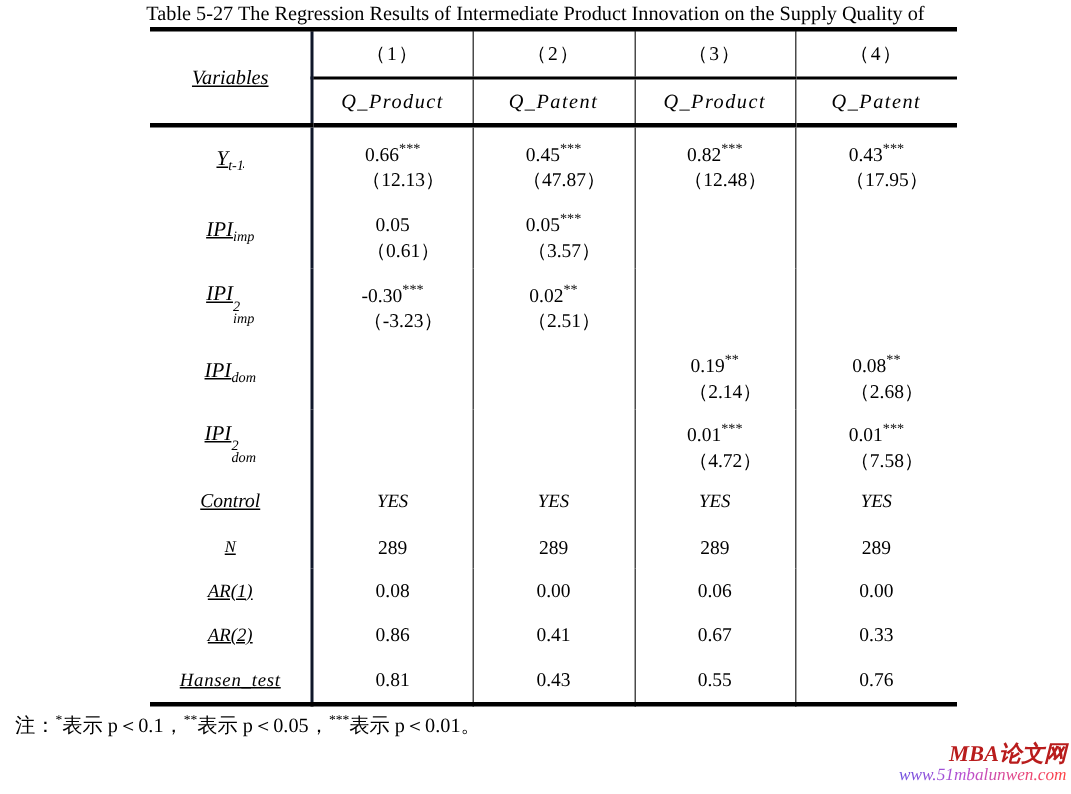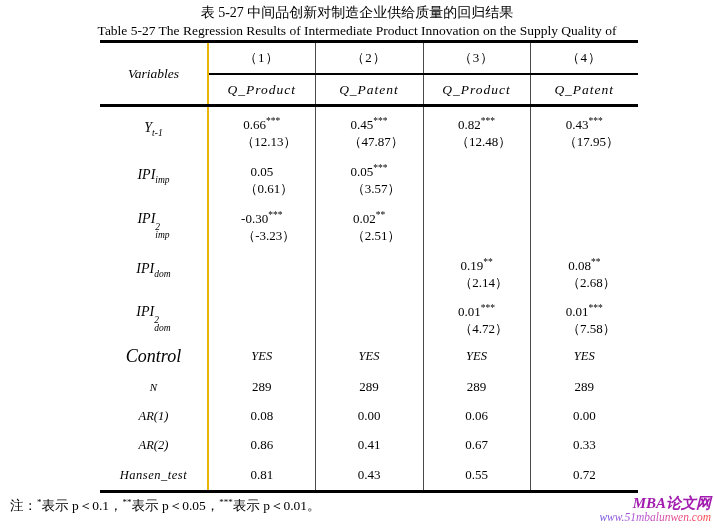--- a/index.html
+++ b/index.html
@@ -18,21 +18,21 @@
   table.reg{
     border-collapse:collapse;table-layout:fixed;
     width:538px;margin:0 0 0 100px;
     border-top:3px solid #000;border-bottom:3px solid #000;
   }
   td{
     text-align:center;vertical-align:middle;padding:0;
     font-size:13px;line-height:16px;
   }
   
-  td.c0{border-right:2px solid #eab308;}
+  td.c0{border-right:2px solid #0f172a;text-decoration:underline;}
   td.c1,td.c2,td.c3{border-right:1px solid #4a4a4a;}
   
   tr.hrow1 td{height:30px;}
   tr.hrow2 td{height:29px;}
   td.mnum{border-bottom:2px solid #000;font-size:13px;letter-spacing:1px;}
   td.vars{font-style:italic;font-size:13.5px;border-bottom:3px solid #000;}
   tr.hrow2 td{border-bottom:3px solid #000;}
   td.dep{font-style:italic;font-size:13.5px;letter-spacing:1px;margin-left:29px;}
   
   tr.vrow td{height:47px;}
@@ -45,50 +45,49 @@
   .vlabel{font-style:italic;font-size:14px;}
   .vsub{font-size:9.5px;font-style:italic;}
   .stack{
     display:inline-flex;flex-direction:column;align-items:flex-start;
     font-size:9.5px;font-style:italic;line-height:8px;
     vertical-align:-7px;
   }
   .coef-line{line-height:17px;padding-top:4px;}
   .tst-line{line-height:17px;padding-left:14px;}
   sup.stars{font-size:9.5px;vertical-align:super;line-height:0;}
-  .lab-control{font-style:italic;font-size:18px;}
+  .lab-control{font-style:italic;font-size:13px;}
   .lab-n{font-style:italic;font-size:11px;}
   .lab-ar{font-style:italic;font-size:12.5px;}
   .lab-hansen{font-style:italic;font-size:12.5px;letter-spacing:0.5px;}
   .val-yes{font-style:italic;font-size:12.5px;}
   
   .note{
     margin:4px 0 0 10px;font-size:13.5px;line-height:18px;
   }
   .note sup{font-size:9px;vertical-align:super;line-height:0;}
   
   .watermark{
     position:absolute;top:495px;right:3px;text-align:right;
   }
   .wm-brand{
     font-size:15px;font-weight:bold;font-style:italic;line-height:16px;
-    color:#a21caf;
+    color:#b91c1c;
   }
   .wm-url{
     font-size:11.5px;font-style:italic;line-height:13px;
     background:linear-gradient(90deg,#6f52e0 0%,#b94fd1 40%,#e8447a 75%,#ff4040 100%);
     -webkit-background-clip:text;background-clip:text;color:transparent;margin-left:38px;
   }
 </style>
 </head>
 <body>
 
 <div>
 
-  <div class="title-zh">表 5-27  中间品创新对制造企业供给质量的回归结果</div>
   <div class="title-en">Table 5-27 The Regression Results of Intermediate Product Innovation on the Supply Quality of</div>
 
   <table class="reg">
     <colgroup>
       <col style="width:108px">
         <col style="width:107px">
         <col style="width:108px">
         <col style="width:107px">
         <col style="width:108px">
     </colgroup>
@@ -229,21 +228,21 @@
       <td class="c2">0.41</td>
       <td class="c3">0.67</td>
       <td class="c4">0.33</td>
     </tr>
 
     <tr class="hans">
       <td class="c0 lab-hansen">Hansen_test</td>
       <td class="c1">0.81</td>
       <td class="c2">0.43</td>
       <td class="c3">0.55</td>
-      <td class="c4">0.72</td>
+      <td class="c4">0.76</td>
     </tr>
     </tbody>
   </table>
 
   <div class="note">
     <span>注：</span><sup>*</sup><span>表示 p＜0.1，</span><sup>**</sup><span>表示 p＜0.05，</span><sup>***</sup><span>表示 p＜0.01。</span>
   </div>
 
   <div class="watermark">
     <div class="wm-brand">MBA论文网</div>

